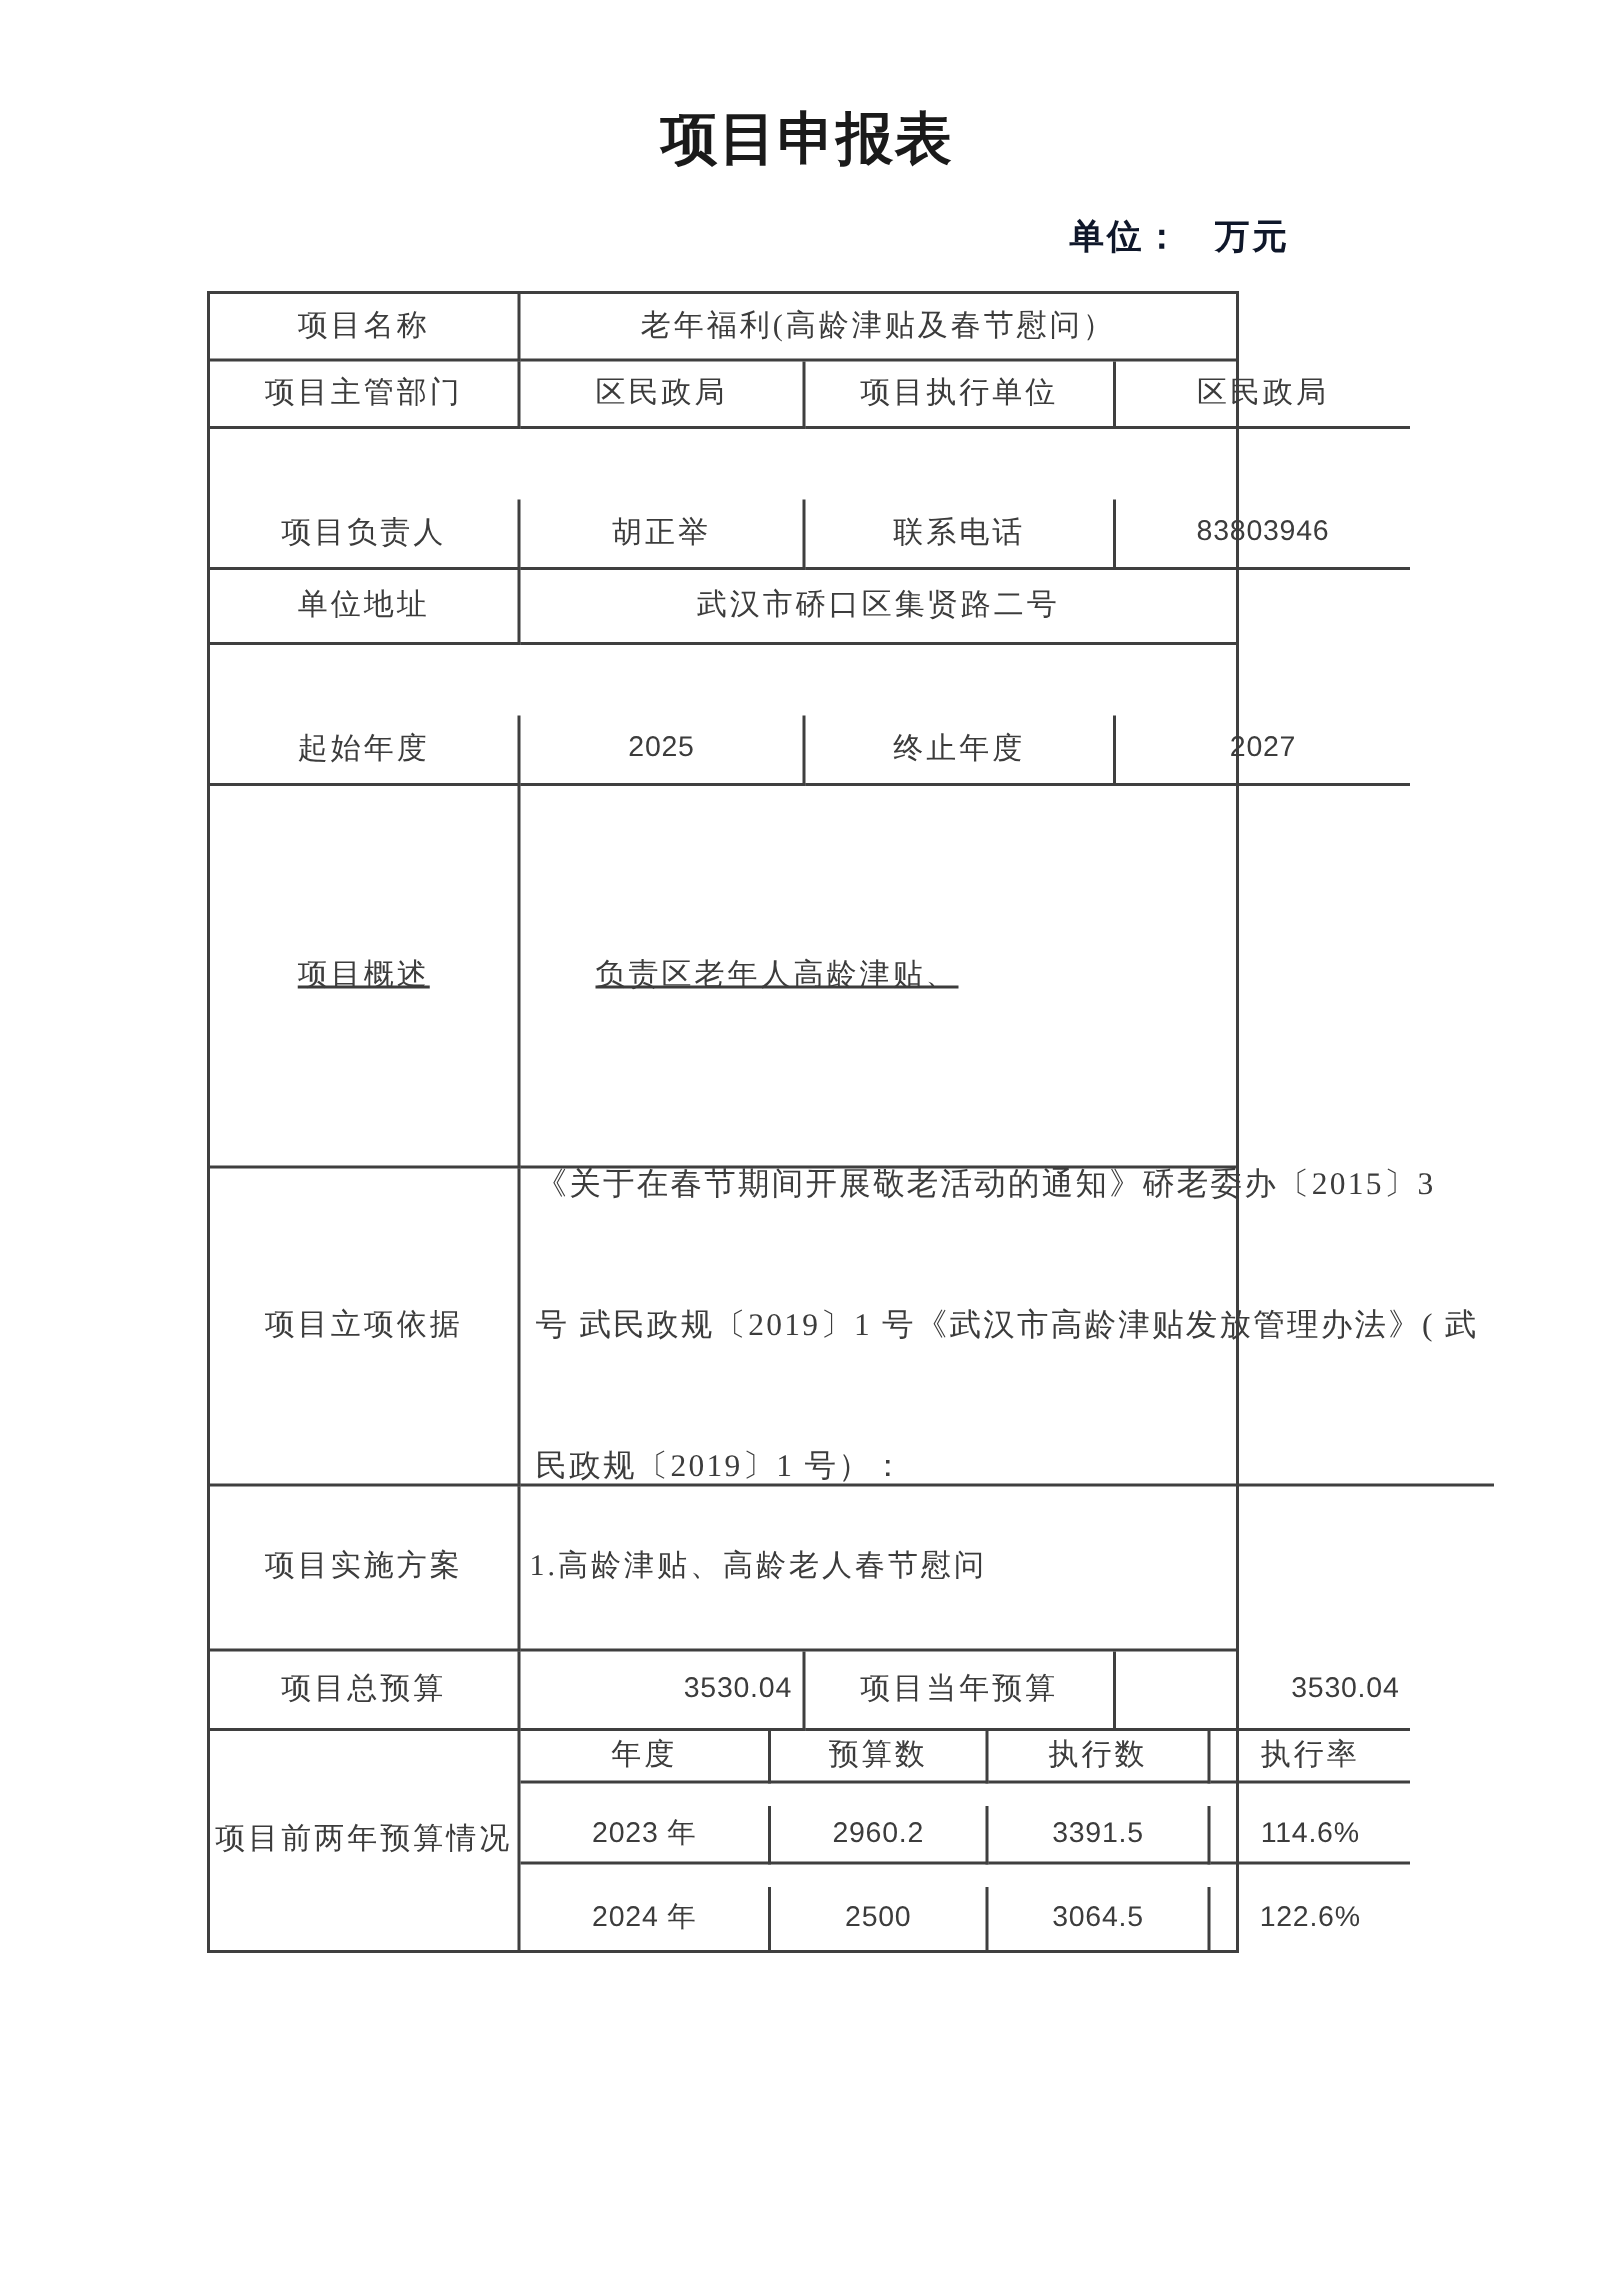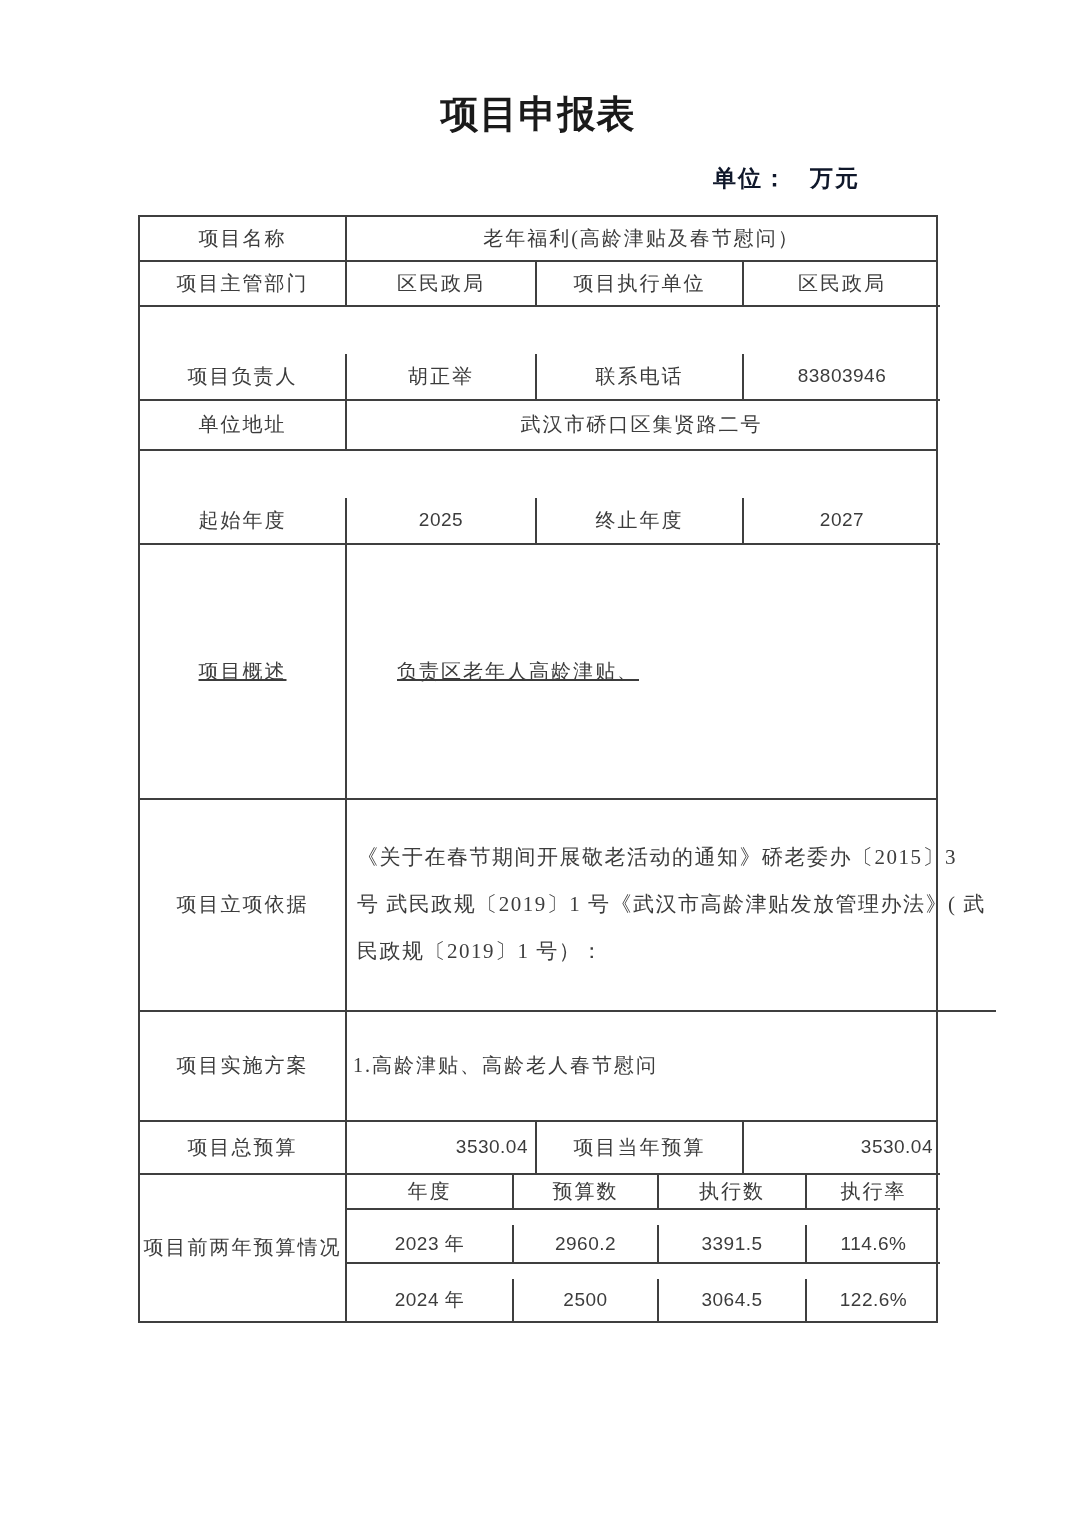--- a/index.html
+++ b/index.html
@@ -9,41 +9,41 @@
   *{margin:0;padding:0;box-sizing:border-box;}
   html,body{background:#ffffff;}
   body{
     width:1074px;height:1520px;
     font-family:"Liberation Serif","DejaVu Serif",serif;
     color:var(--txt);
     overflow:hidden;
   }
   .content{width:800px;margin-left:138px;}
   .doc-title{
-    margin-top:93px;
+    margin-top:72px;
     text-align:center;
     font-size:38px;
     font-weight:bold;
     color:#1a1a1a;
     letter-spacing:1px;
     line-height:1.15;
   }
   .unit-line{
     margin-top:26px;
     text-align:right;
     padding-right:78px;
     font-size:23px;
     font-weight:bold;
     color:#0f172a;
     letter-spacing:2px;
   }
   .unit-line .gap{display:inline-block;width:22px;}
   .tbl{
     margin-top:21px;
-    width:800px;
+    width:688px;
     border:2px solid var(--bd);
   }
   .row{display:flex;width:100%;}
   .cell{
     border-right:2px solid var(--bd);
     border-bottom:2px solid var(--bd);
     display:flex;
     align-items:center;
     justify-content:center;
     font-size:20px;
@@ -81,20 +81,21 @@
   }
   .para .indent{text-indent:2em;display:block;width:100%;}
   .lines{
     flex-direction:column;
     align-items:flex-start;
     justify-content:center;
     text-align:left;
     padding:8px 10px;
     font-size:21px;
     letter-spacing:1.5px;
+    gap:47px;
   }
   .lines span{display:block;line-height:47px;white-space:nowrap;}
   .rightpane{flex:1 1 auto;display:flex;flex-direction:column;gap:15px;}
   .srow{display:flex;width:100%;}
 </style>
 </head>
 <body>
 
 <div class="content">
 

